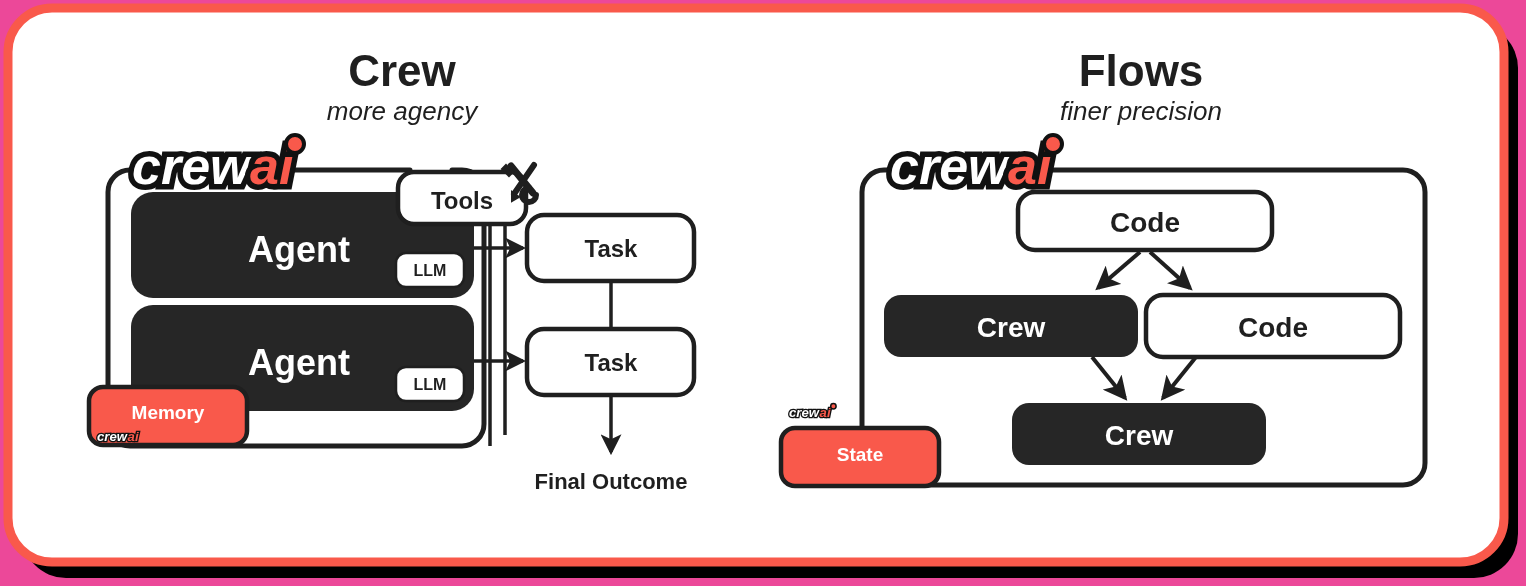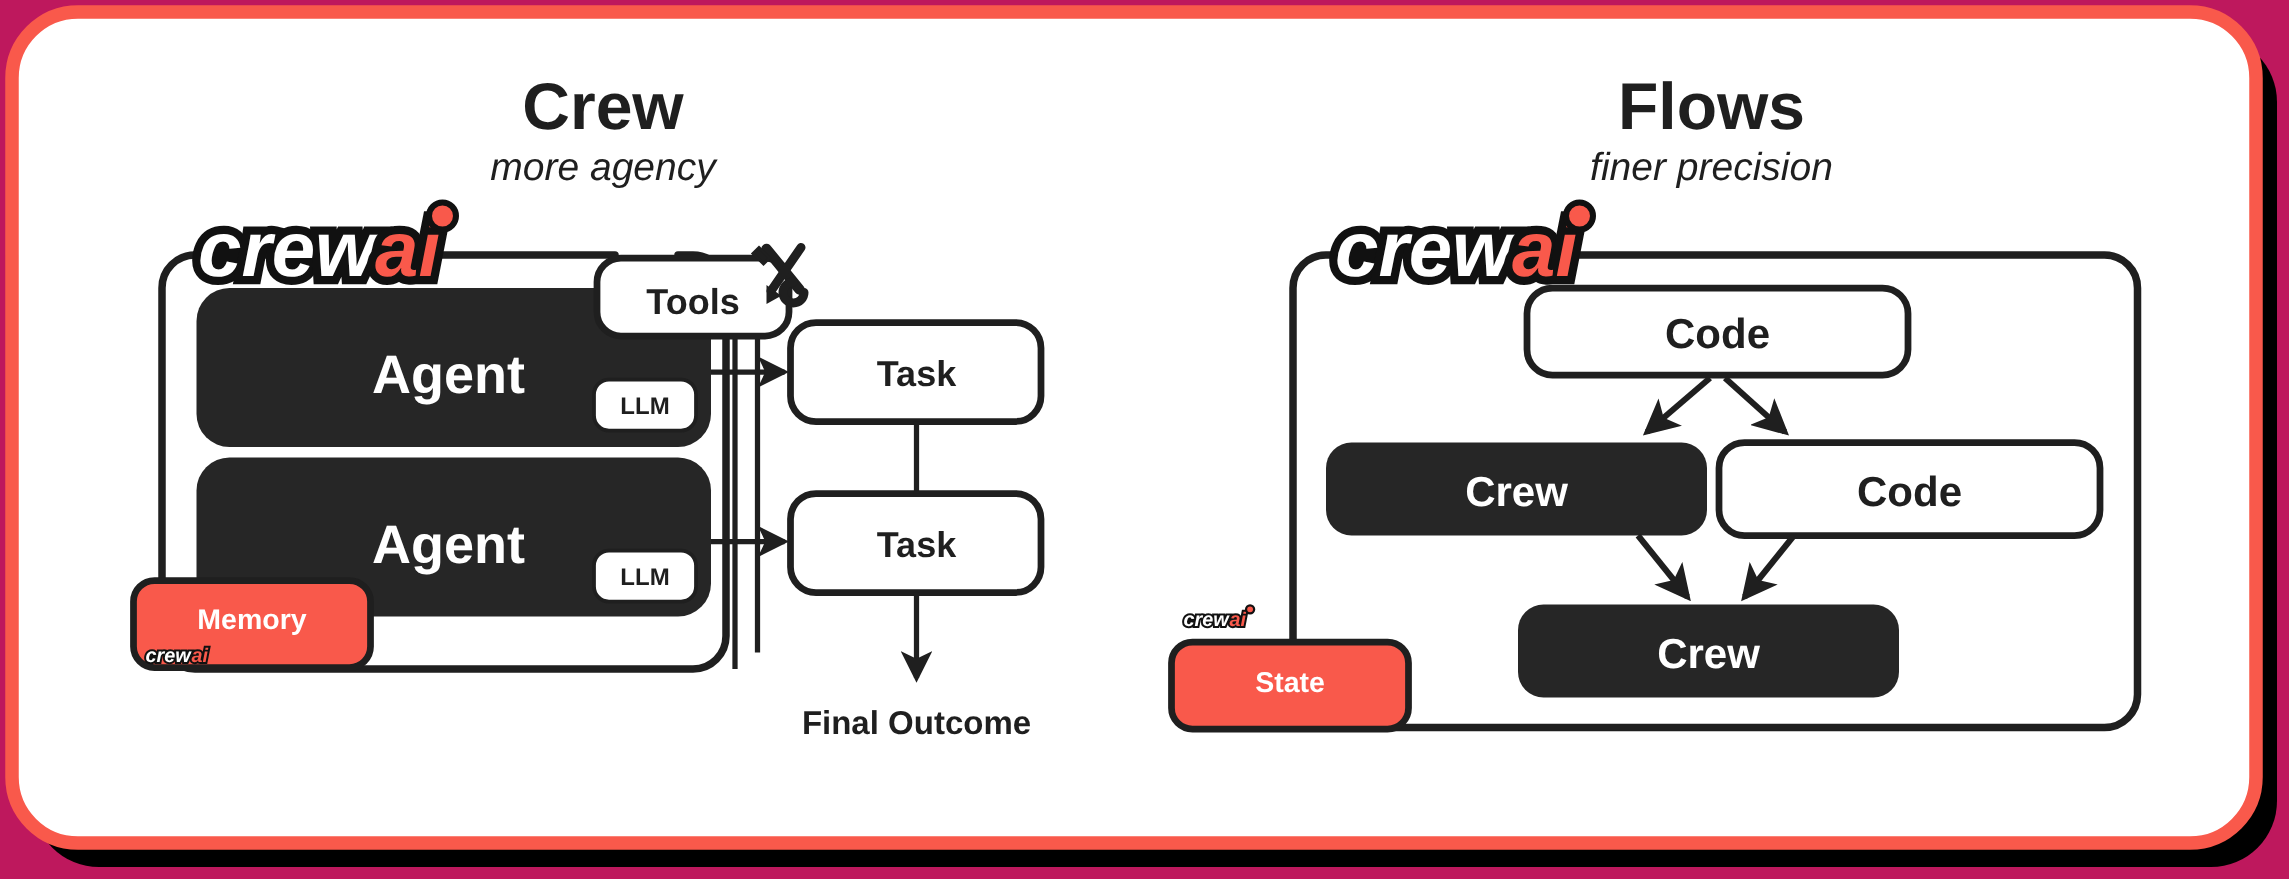--- a/index.html
+++ b/index.html
@@ -6,21 +6,21 @@
     margin: 0;
     padding: 0;
     background: #ffffff;
     font-family: "Liberation Sans", sans-serif;
   }
   #stage {
     position: relative;
     width: 1526px;
     height: 586px;
     overflow: hidden;
-    background: #be185d;
+    background: #ec4899;
   }
   #stage svg { display:block; }
   .txt { font-family: "Liberation Sans", sans-serif; }
 </style>
 </head>
 <body>
 
 <div id="stage">
 <svg width="1526" height="586" viewBox="0 0 1526 586" xmlns="http://www.w3.org/2000/svg">
 

